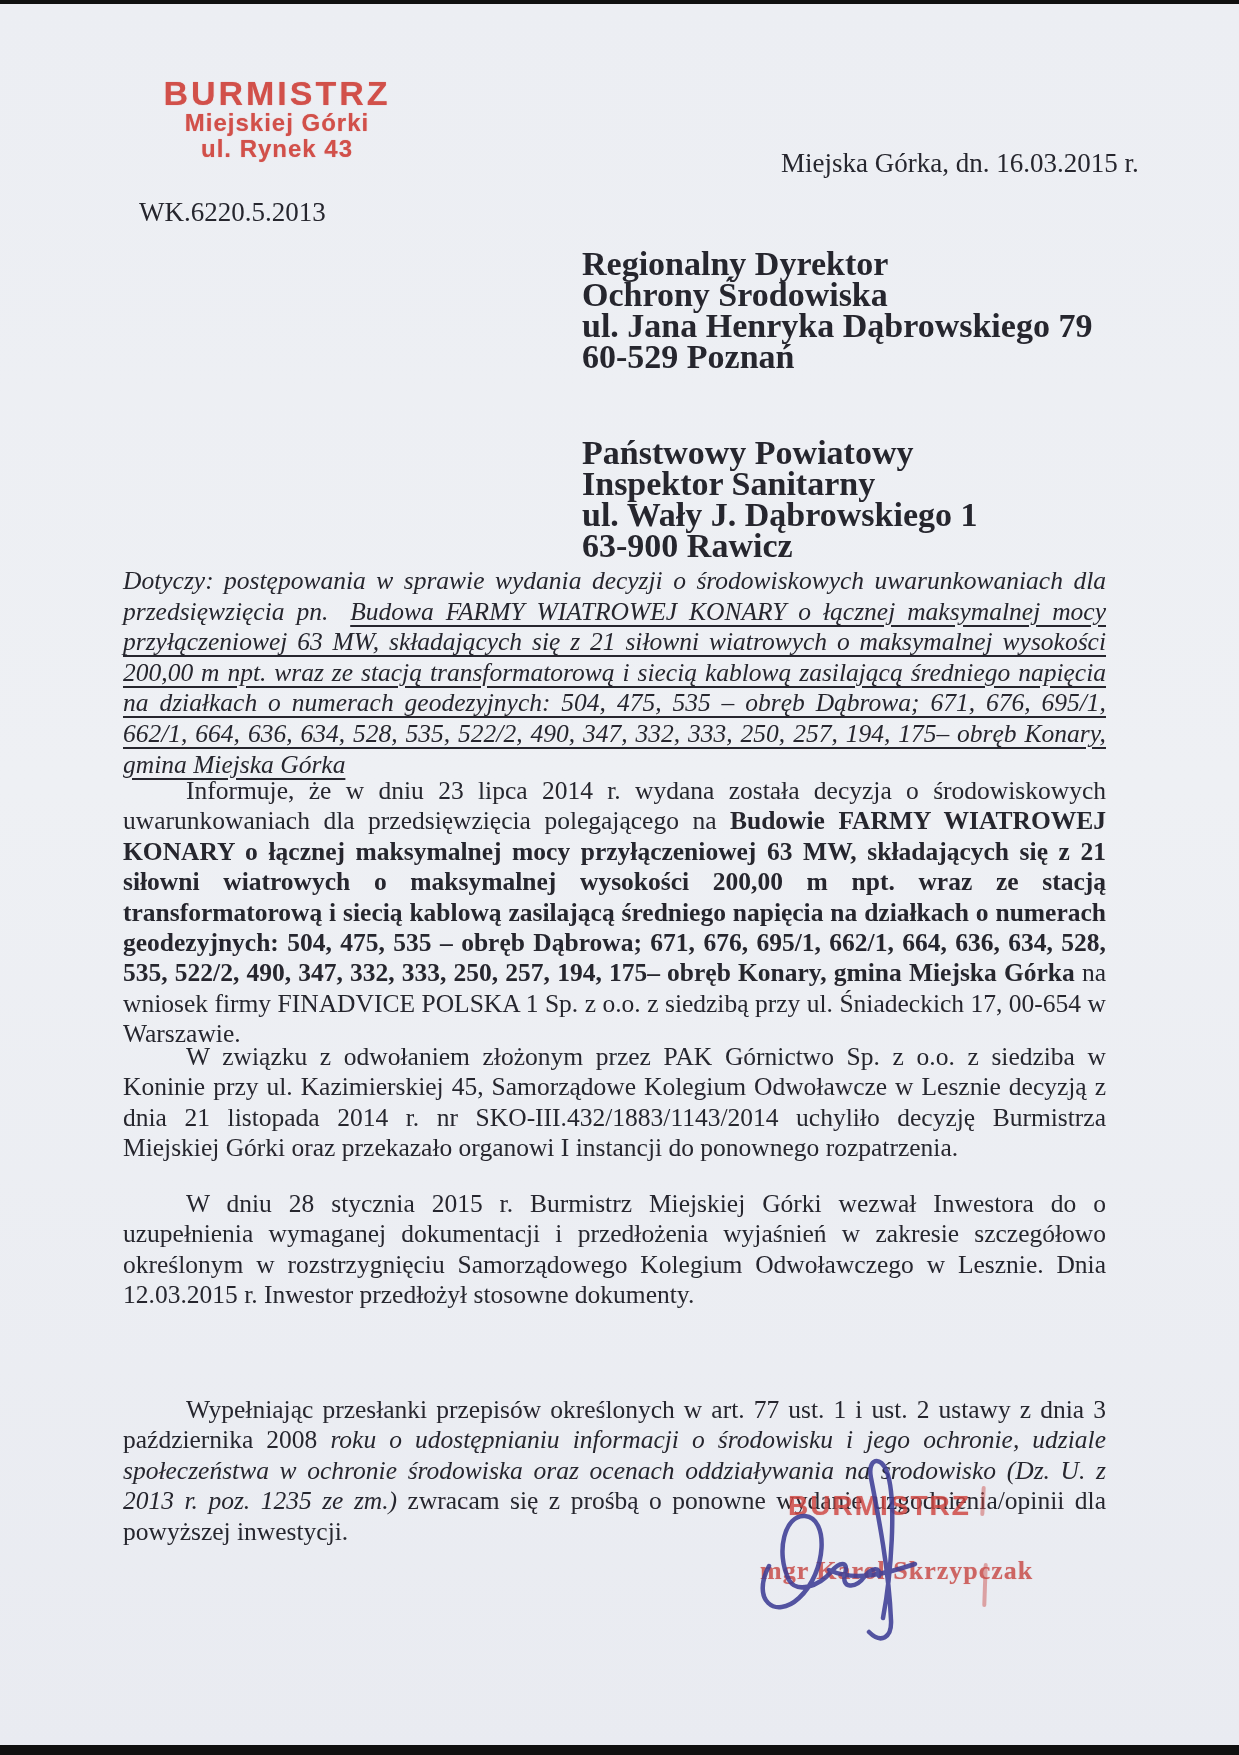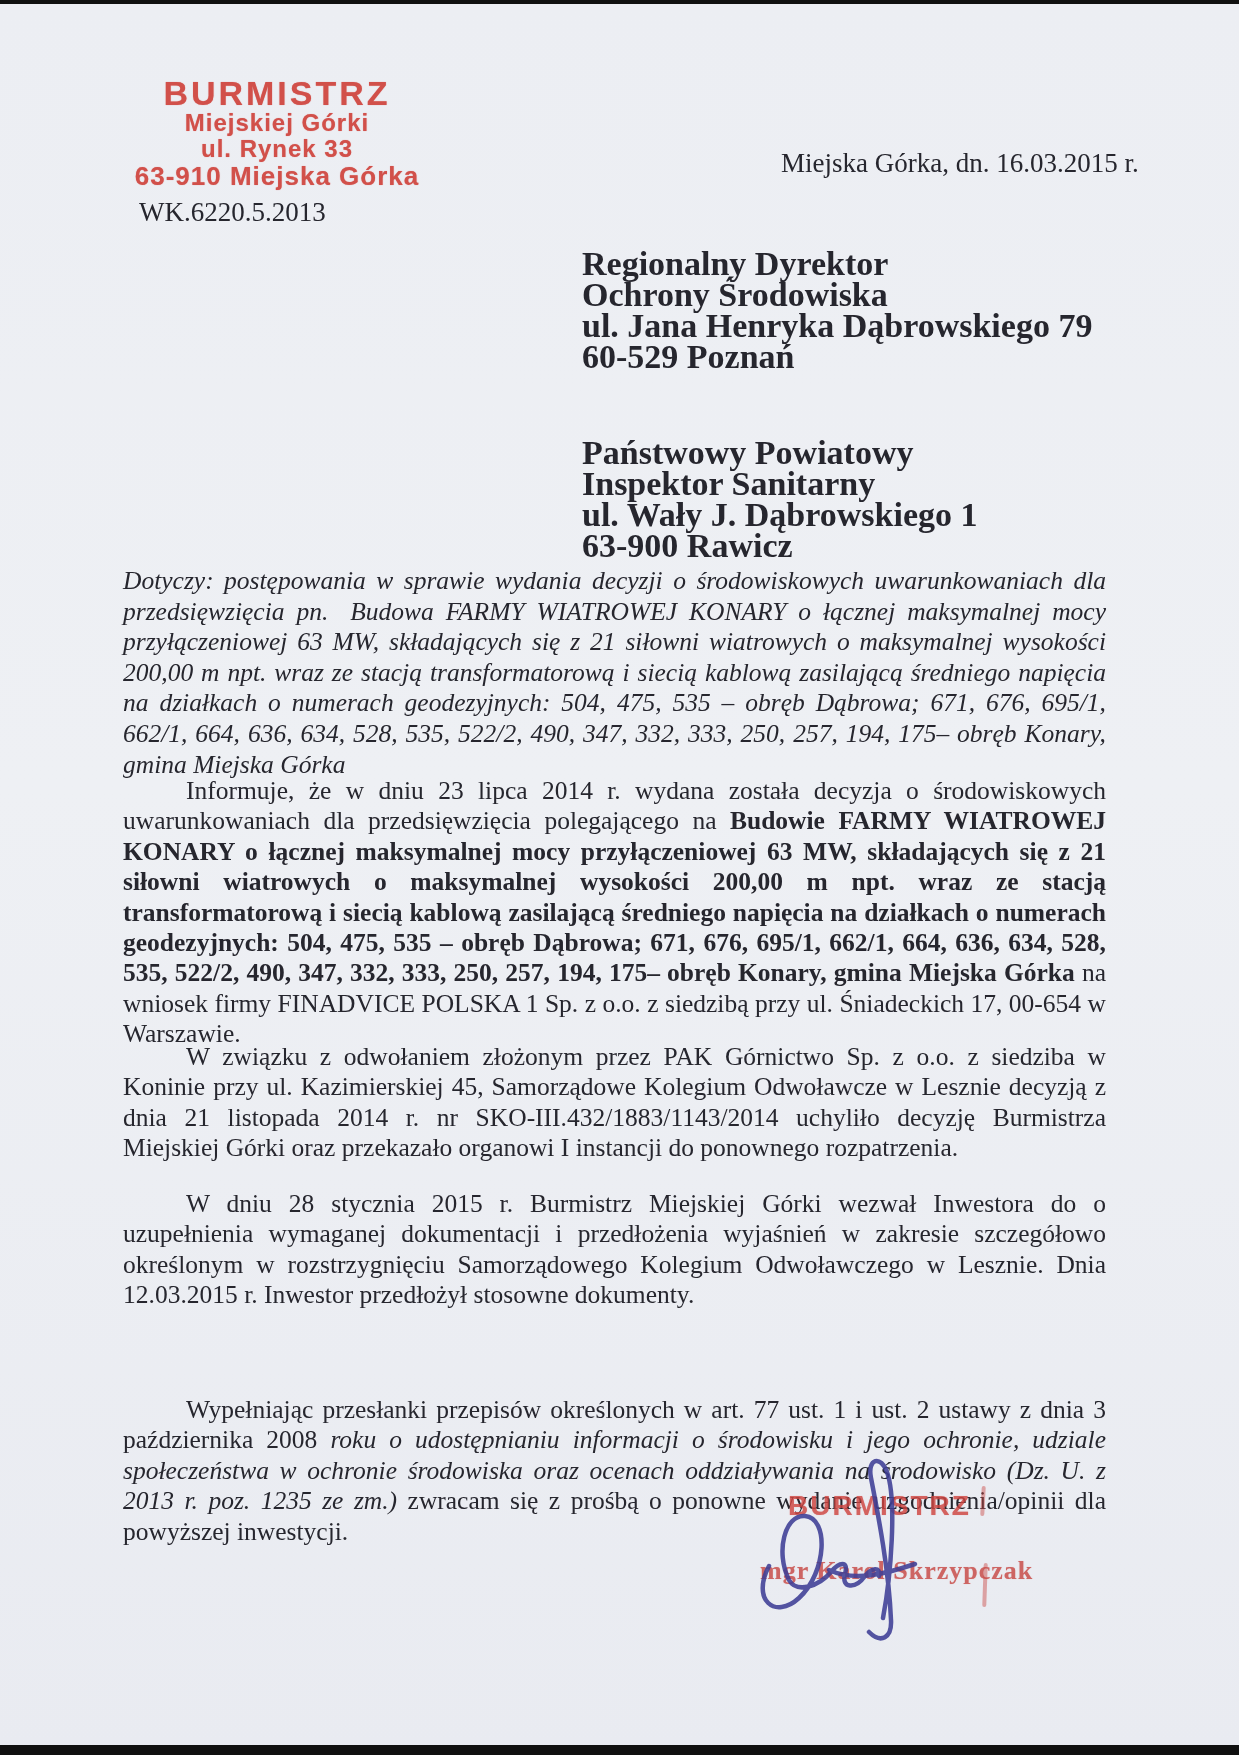--- a/index.html
+++ b/index.html
@@ -30,21 +30,21 @@
   .ref-number { position:absolute; left:139px; top:197px; font-size:27px; }
 
   .recipient { position:absolute; left:582px; font-weight:bold; font-size:34px; line-height:31px; }
   .recipient.first  { top:248px; }
   .recipient.second { top:409px;margin-top:28px; }
 
   .subject {
     position:absolute; left:123px; top:566px; width:983px;
     font-style:italic; font-size:25.5px; line-height:30.6px; text-align:justify;
   }
-  .subject .u { text-underline-offset:5px; text-decoration-thickness:1.5px;margin-left:10px; }
+  .subject .u { text-decoration:underline; text-underline-offset:5px; text-decoration-thickness:1.5px;margin-left:10px; }
 
   .para {
     position:absolute; left:123px; width:983px; margin:0;
     font-size:25.5px; line-height:30.4px; text-align:justify; text-indent:63px;
   }
   .para b { font-weight:bold; }
   .para .it { font-style:italic; }
   .p1 { top:776px; }
   .p2 { top:1042px; }
   .p3 { top:1189px; }
@@ -69,22 +69,21 @@
 </style>
 </head>
 <body>
 
 <div class="page">
   <div class="band top"></div>
 
   <div class="sender-stamp">
     <div class="l1">BURMISTRZ</div>
     <div class="l2">Miejskiej Górki</div>
-    <div class="l3">ul. Rynek 33</div>
-    <div class="l4">63-910 Miejska Górka</div>
+    <div class="l3">ul. Rynek 43</div>
   </div>
 
   <div class="date-line">Miejska Górka, dn. 16.03.2015 r.</div>
   <div class="ref-number">WK.6220.5.2013</div>
 
   <div class="recipient first">
     <div>Regionalny Dyrektor</div>
     <div>Ochrony Środowiska</div>
     <div>ul. Jana Henryka Dąbrowskiego 79</div>
     <div>60-529 Poznań</div>

